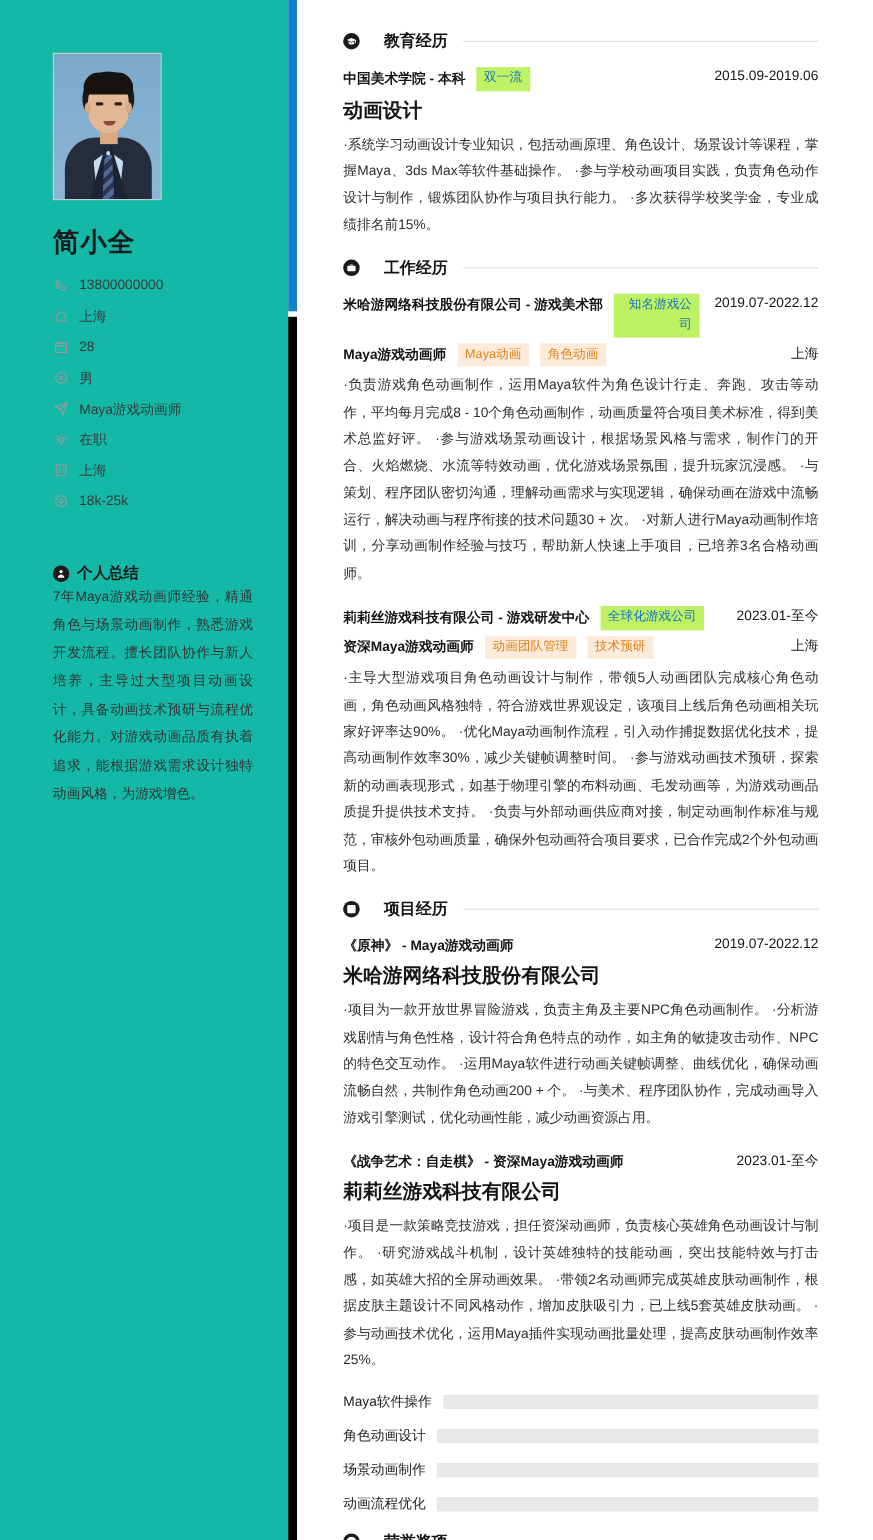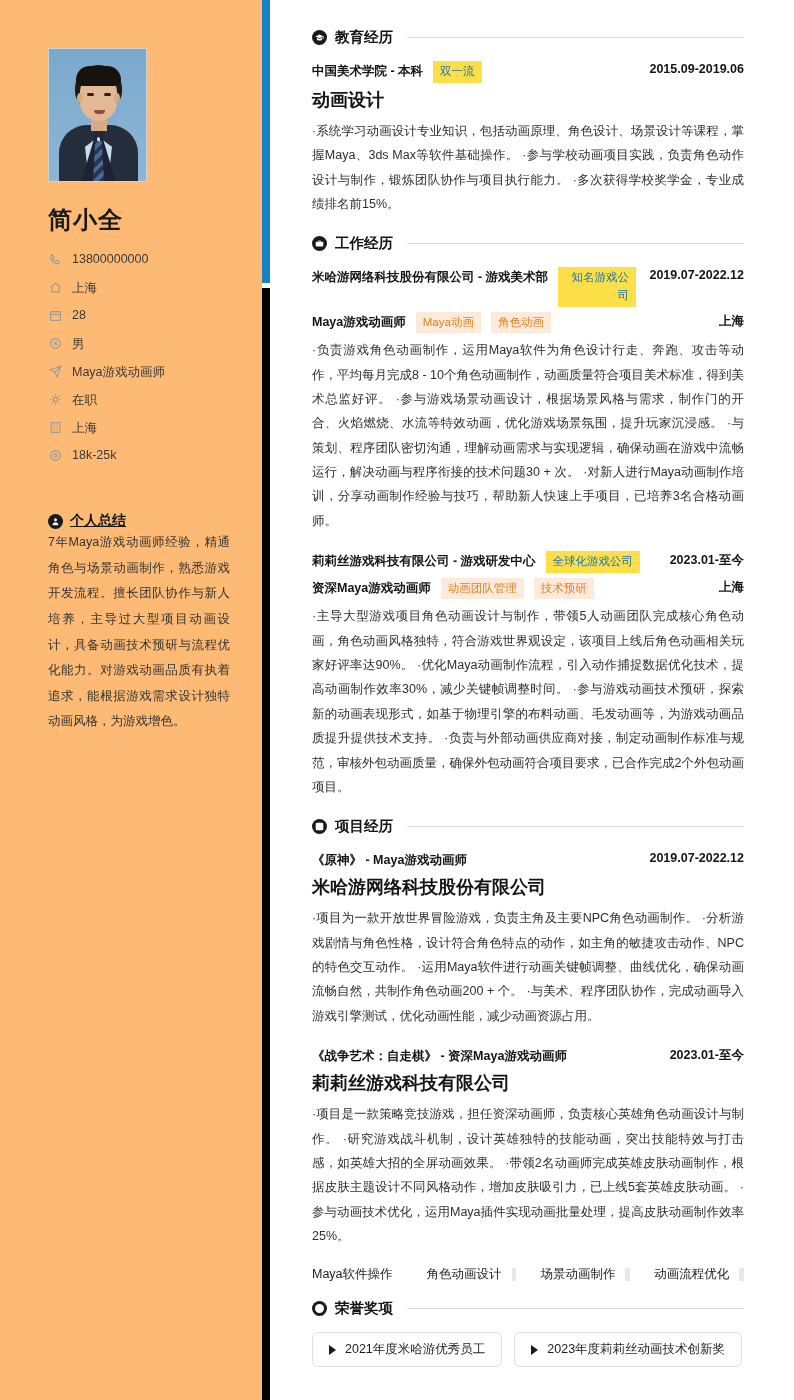--- a/index.html
+++ b/index.html
@@ -15,21 +15,21 @@
     width: 794px;
     height: 1400px;
     display: flex;
     background: #ffffff;
   }
 
   
   .sidebar {
     width: 262px;
     min-width: 262px;
-    background: #fdba74;
+    background: #14b8a6;
     padding: 48px 32px 0 48px;
     position: relative;
   }
   .accent-bar {
     position: absolute;
     left: 262px;
     top: 0;
     width: 8px;
     height: 283px;
     background: #1581c4;
@@ -114,21 +114,20 @@
   .contact-row .ico svg { width: 13px; height: 13px; display: block; }
 
   .sb-section-title {
     display: flex;
     align-items: center;
     gap: 7px;
     margin-top: 36px;
     font-size: 14px;
     font-weight: bold;
     color: #161616;
-    text-decoration: underline;
   }
   .badge-ico {
     width: 15px; height: 15px; min-width: 15px;
     border-radius: 50%;
     background: #1a1a1a;
     display: flex; align-items: center; justify-content: center;
   }
   .badge-ico svg { width: 9px; height: 9px; display: block; fill: #ffffff; }
   .summary-text {
     font-size: 12.5px;
@@ -148,20 +147,21 @@
     display: flex;
     align-items: center;
     gap: 8px;
     margin-bottom: 14px;
   }
   .sec-head .t {
     font-size: 14.5px;
     font-weight: bold;
     color: #141414;
     white-space: nowrap;
+    margin-left: 14px;
   }
   .sec-head .rule {
     flex: 1;
     height: 1px;
     background: #dcdcdc;
     margin-left: 6px;
   }
 
   .entry { margin-bottom: 18px; }
   .entry-row {
@@ -178,28 +178,28 @@
     gap: 6px 10px;
     font-size: 12.5px;
     font-weight: bold;
     color: #141414;
     line-height: 1.6;
     text-align: right;
   }
   .entry-left .org { max-width: 240px; }
   .entry-right {
     font-size: 12.5px;
-    font-weight: bold;
+    font-weight: normal;
     color: #141414;
     white-space: nowrap;
     padding-top: 1px;
   }
   .tag-blue {
     display: inline-block;
-    background: #fde047;
+    background: #bef264;
     color: #1a72b8;
     font-size: 11.5px;
     font-weight: normal;
     padding: 2px 7px;
     line-height: 1.55;
     max-width: 78px;
   }
   .tag-orange {
     display: inline-block;
     background: #fdeada;
@@ -219,21 +219,21 @@
   .desc {
     font-size: 12.5px;
     line-height: 1.95;
     color: #2e2e2e;
     text-align: justify;
   }
 
   
   .skill-grid {
     display: grid;
-    grid-template-columns: 1fr 1fr 1fr 1fr;
+    grid-template-columns: 1fr;
     gap: 14px 24px;
     margin-bottom: 16px;
   }
   .skill {
     display: flex;
     align-items: center;
     gap: 10px;
   }
   .skill .nm {
     font-size: 12.5px;

